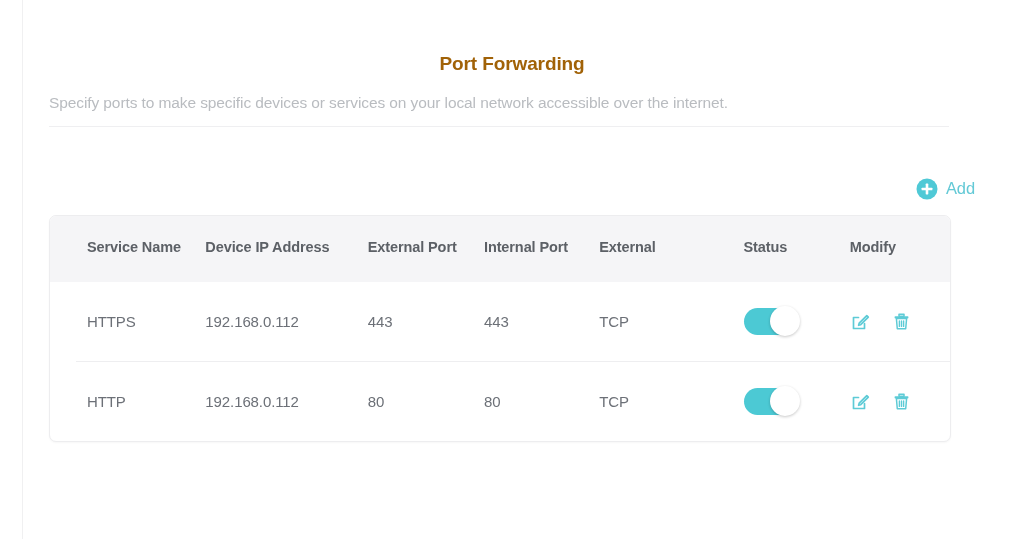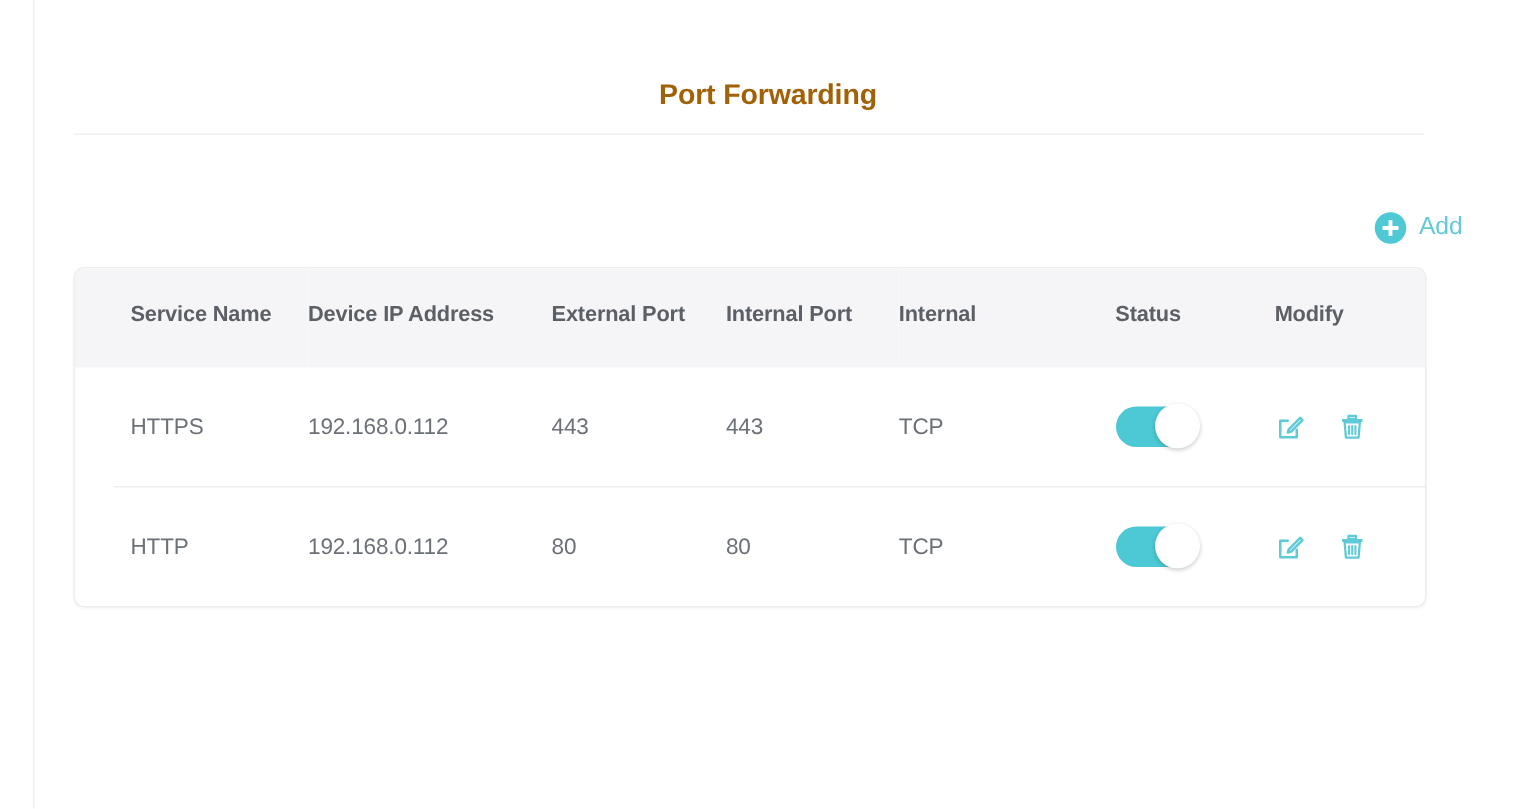--- a/index.html
+++ b/index.html
@@ -190,20 +190,21 @@
   }
 </style>
 </head>
 <body>
 
 <div class="page">
   <div class="content">
 
     <h1 class="page-title">Port Forwarding</h1>
 
+    <p class="page-desc">Specify ports to make specific devices or services on your local network accessible over the internet.</p>
 
     <div class="divider"></div>
 
     <div class="add-row">
       <button class="add-button">
         <span class="plus-icon">
           <svg width="22" height="22" viewBox="0 0 22 22" xmlns="http://www.w3.org/2000/svg">
             <circle cx="11" cy="11" r="10.5" fill="#4fc9d6"></circle>
             <rect x="5.6" y="9.7" width="10.8" height="2.6" rx="0.6" fill="#ffffff"></rect>
             <rect x="9.7" y="5.6" width="2.6" height="10.8" rx="0.6" fill="#ffffff"></rect>
@@ -214,21 +215,21 @@
     </div>
 
     <div class="table-card">
       <table>
         <thead>
           <tr>
             <th class="c-service">Service Name</th>
             <th class="c-ip">Device IP Address</th>
             <th class="c-extport">External Port</th>
             <th class="c-intport">Internal Port</th>
-            <th class="c-protocol">Internal</th>
+            <th class="c-protocol">External</th>
             <th class="c-status">Status</th>
             <th class="c-modify">Modify</th>
           </tr>
         </thead>
         <tbody>
 
           <tr>
             <td class="c-service">HTTPS</td>
             <td class="c-ip">192.168.0.112</td>
             <td class="c-extport">443</td>

